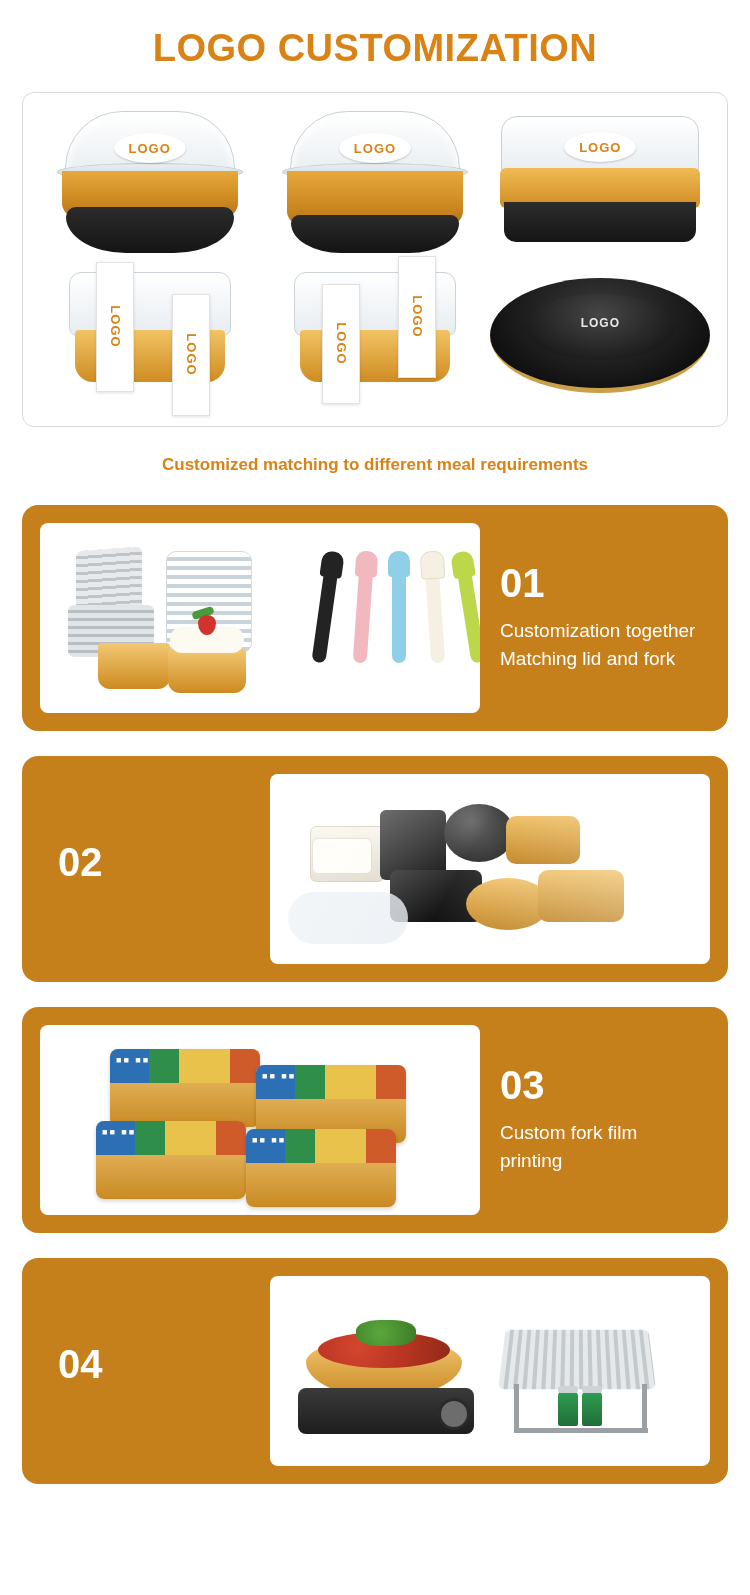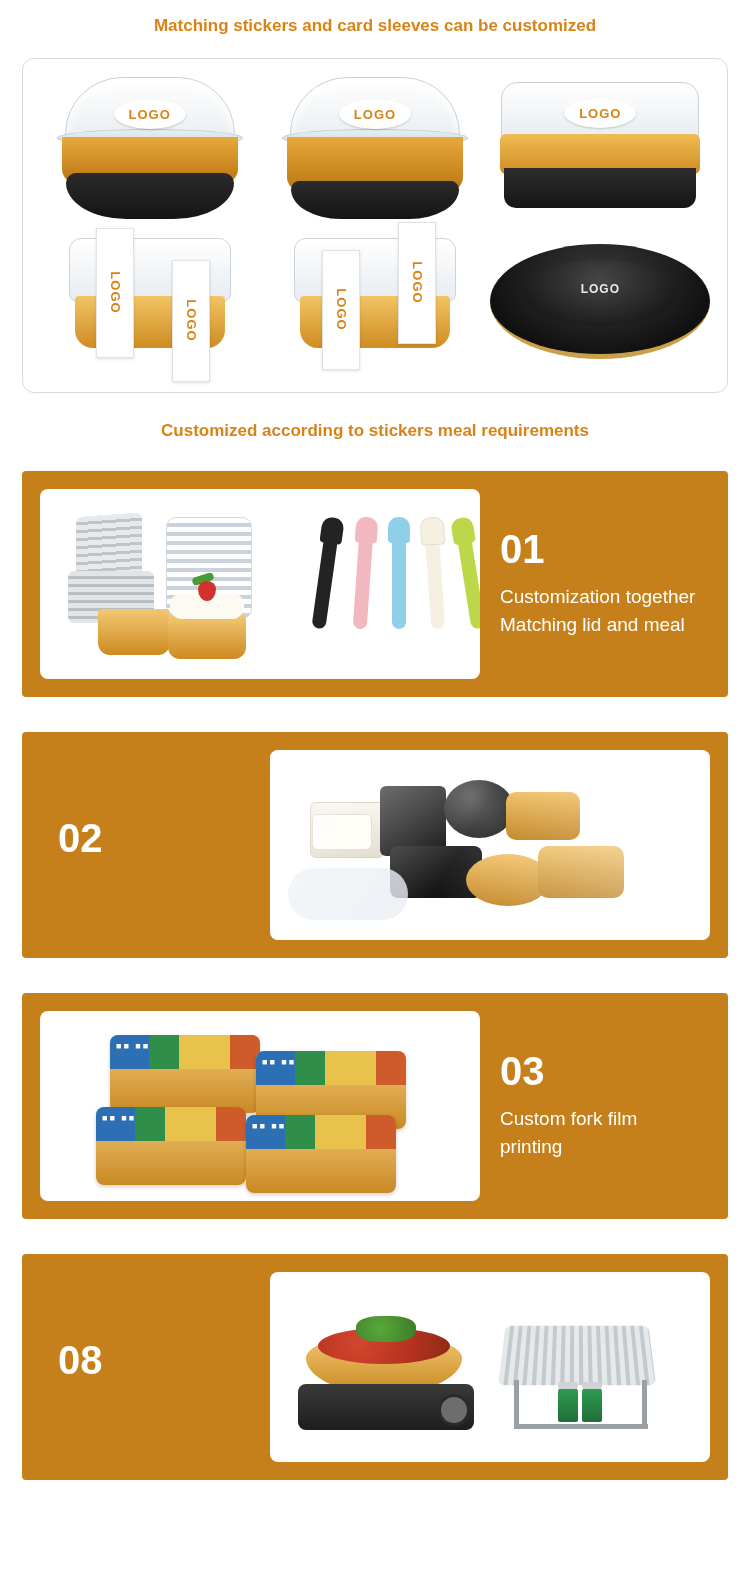--- a/index.html
+++ b/index.html
@@ -174,27 +174,27 @@
     font-weight:bold;
     margin-top: 28px;
   }
 
   
   .feature {
     position: relative;
     margin: 0 22px;
     height: 226px;
     background: #c6801b;
-    border-radius: 4px;
+    border-radius: 16px;
     display: flex;
     align-items: center;
     box-sizing: border-box;
     padding: 18px;
   }
-  .feature + .feature { margin-top: 35px; }
+  .feature + .feature { margin-top: 25px; }
   .feature.first { margin-top: 30px; }
 
   .fimg {
     background:#ffffff;
     border-radius:8px;
     height: 190px;
     width: 440px;
     position: relative;
     overflow: hidden;
     flex: none;
@@ -349,21 +349,21 @@
     position:absolute; width:20px; height:34px; border-radius:4px 4px 2px 2px;
     background: linear-gradient(180deg,#2f9d50,#1f6e38);
   }
   .fuel-top { position:absolute; width:20px; height:7px; border-radius:3px; background:#cfd3d6; }
 </style>
 </head>
 <body>
 
 <div class="page">
 
-  <div class="sub-title">Matching stickers and card sleeves can be customized</div>
+  <div class="main-title">LOGO CUSTOMIZATION</div>
 
   <div class="showcase">
     <div class="showcase-grid">
 
       <div class="prod">
         <div class="bowl-wrap" style="width:200px;height:150px;">
           <div class="dome"></div>
           <div class="dome-rim"></div>
           <div class="gold-body"></div>
           <div class="black-base"></div>
@@ -420,21 +420,21 @@
         <div class="bowl-wrap" style="width:230px;height:130px;">
           <div class="disc-outer"></div>
           <div class="disc-inner"></div>
           <div class="disc-logo">LOGO</div>
         </div>
       </div>
 
     </div>
   </div>
 
-  <div class="mid-caption">Customized according to stickers meal requirements</div>
+  <div class="mid-caption">Customized matching to different meal requirements</div>
 
   <div class="feature first">
     <div class="fimg">
       <div class="tray-stack"></div>
       <div class="tray-stack2"></div>
       <div class="lid-stack"></div>
       <div class="gold-cup-a"></div>
       <div class="gold-cup-b"></div>
       <div class="cream"></div>
       <div class="leaf"></div>
@@ -450,21 +450,21 @@
         </div>
       <div class="fork f4">
           <div class="head"></div>
         </div>
       <div class="fork f5">
           <div class="head"></div>
         </div>
     </div>
     <div class="ftext">
       <div class="fnum">01</div>
-      <div class="fdesc">Customization together Matching lid and meal</div>
+      <div class="fdesc">Customization together Matching lid and fork</div>
     </div>
   </div>
 
   <div class="feature reverse">
     <div class="ftext">
       <div class="fnum">02</div>
     </div>
     <div class="fimg">
       <div class="pack" style="left:40px;top:52px;width:72px;height:54px;background:linear-gradient(180deg,#f6f3ea,#ded7c6);border:1px solid #cfc7b4;"></div>
       <div class="pack" style="left:110px;top:36px;width:66px;height:70px;background:linear-gradient(180deg,#3a3a3a,#161616);"></div>
@@ -503,21 +503,21 @@
       </div>
     </div>
     <div class="ftext">
       <div class="fnum">03</div>
       <div class="fdesc">Custom fork film printing</div>
     </div>
   </div>
 
   <div class="feature reverse" style="margin-bottom:22px;">
     <div class="ftext">
-      <div class="fnum">08</div>
+      <div class="fnum">04</div>
     </div>
     <div class="fimg">
       <div class="wok"></div>
       <div class="wok-food"></div>
       <div class="greens"></div>
       <div class="stove-body"></div>
       <div class="stove-knob"></div>
       <div class="rect-foil"></div>
       <div class="stand-leg" style="left:244px;top:108px;"></div>
       <div class="stand-leg" style="left:372px;top:108px;"></div>

